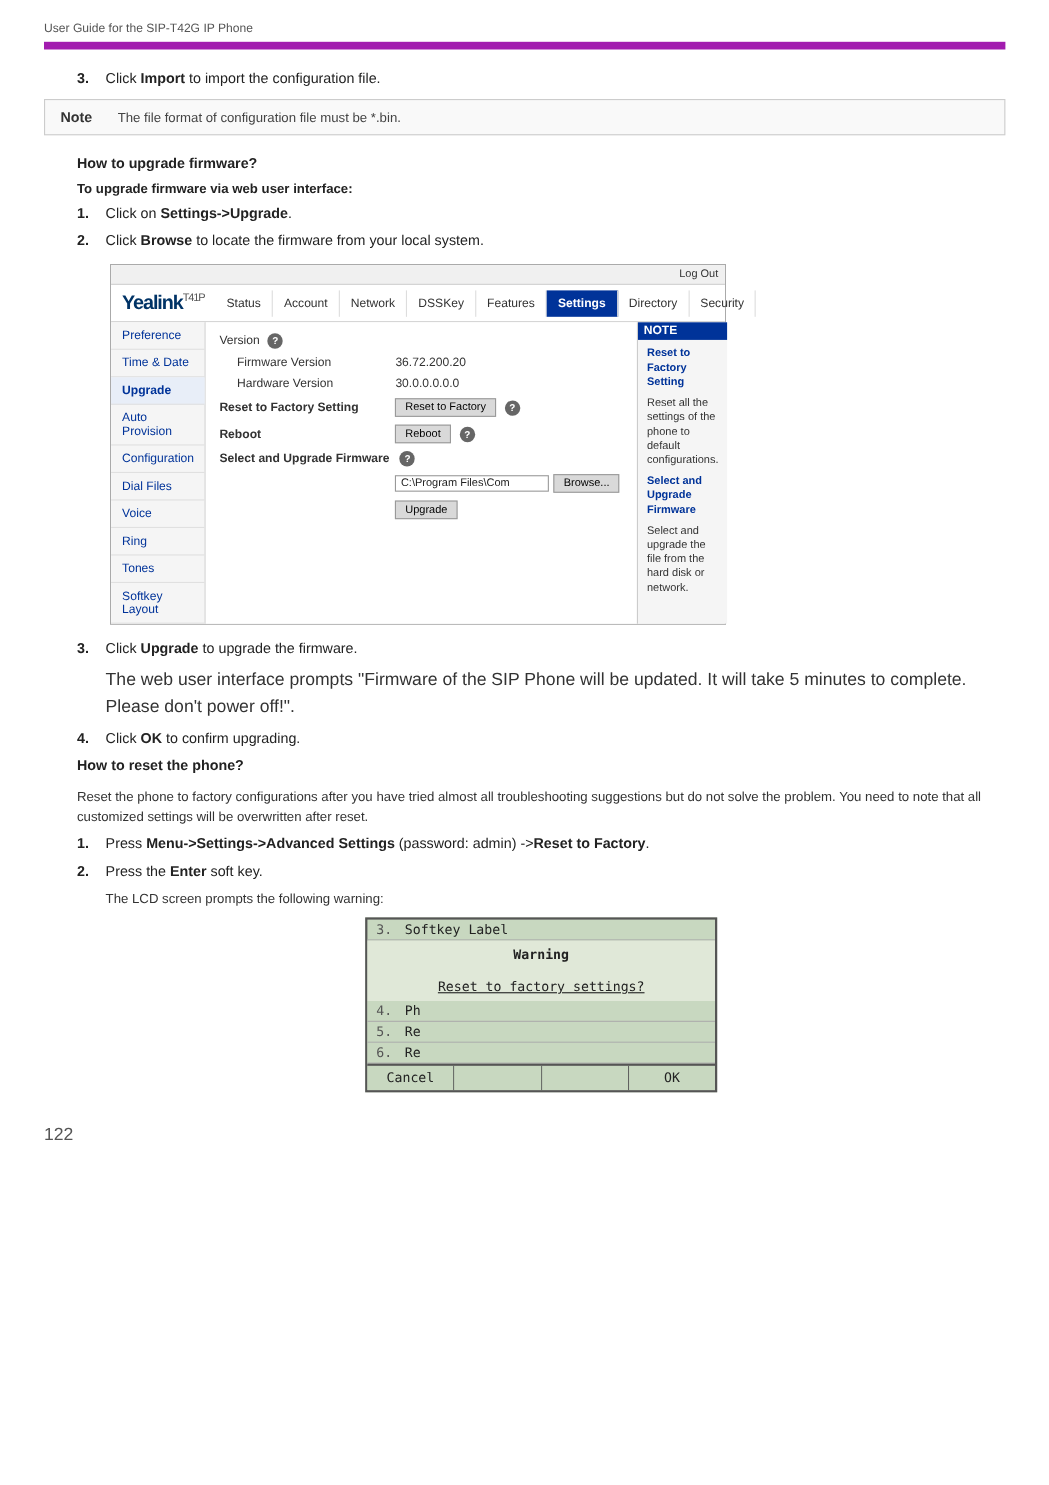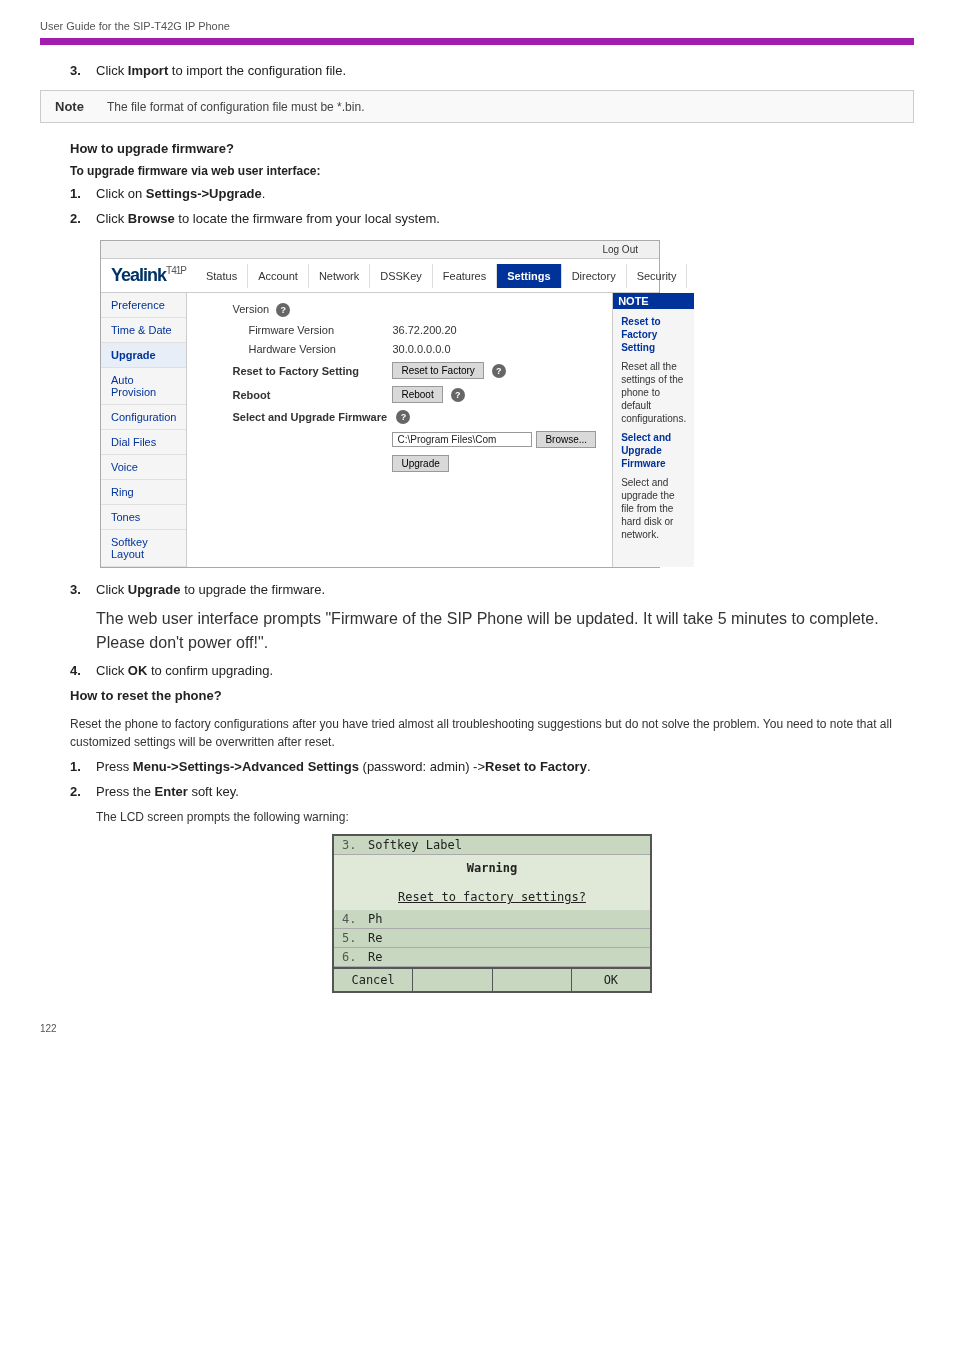--- a/index.html
+++ b/index.html
@@ -79,21 +79,21 @@
       margin: 14px 0 14px 30px;
       background: #fff;
       font-size: 11px;
     }
 
     .yealink-topbar {
       display: flex;
       justify-content: flex-end;
       background: #f0f0f0;
       border-bottom: 1px solid #ccc;
-      padding: 3px 21px;
+      padding: 3px 6px;
     }
 
     .yealink-logout {
       font-size: 10px;
       color: #333;
       cursor: pointer;
     }
 
     .yealink-header {
       display: flex;
@@ -172,21 +172,20 @@
     .content-row {
       display: flex;
       align-items: center;
       margin-bottom: 7px;
       font-size: 11px;
     }
 
     .content-label {
       min-width: 160px;
       color: #333;
-      margin-left: 33px;
     }
 
     .content-label.bold {
       font-weight: bold;
     }
 
     .content-value {
       color: #333;
     }
 
@@ -308,21 +307,21 @@
       font-size: 12px;
       border-right: 1px solid #555;
       background: #c8d8c0;
     }
 
     .lcd-btn:last-child {
       border-right: none;
     }
 
     .page-num {
-      font-size: 10px;
+      font-size: 16px;
       color: #555;
       margin-top: 30px;
     }
 
     .body-text {
       font-size: 12px;
       color: #333;
       margin-bottom: 8px;
       line-height: 1.5;
       margin-left: 30px;

